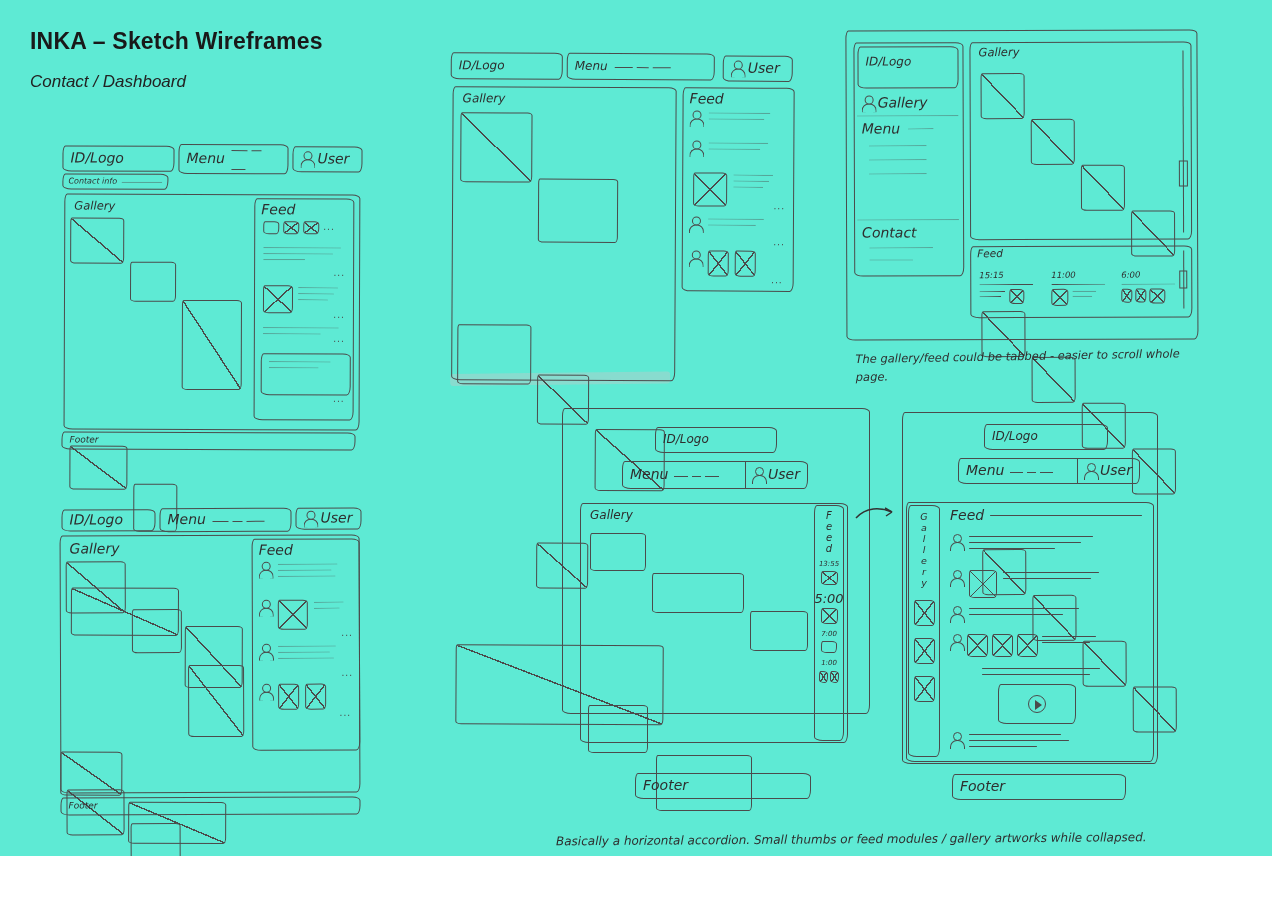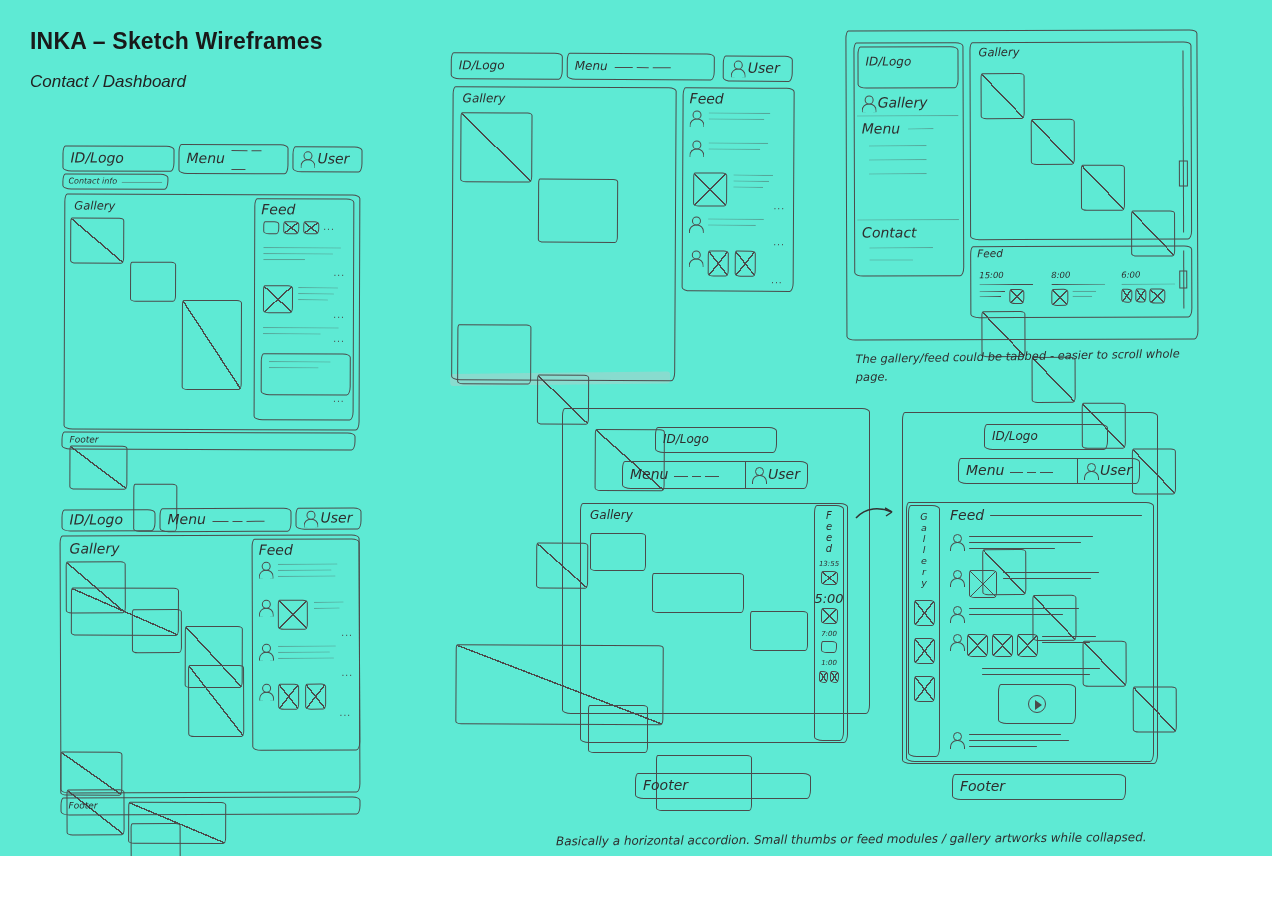--- a/index.html
+++ b/index.html
@@ -286,32 +286,32 @@
       <i class="abs th d" style="left:60px;top:138px;width:44px;height:46px"></i>
       <i class="abs th d" style="left:110px;top:138px;width:44px;height:46px"></i>
       <i class="abs th d" style="left:160px;top:138px;width:44px;height:46px"></i>
       <i class="abs scroll" style="left:212px;top:8px;height:182px"></i>
       <i class="abs handle" style="left:208px;top:118px;width:9px;height:26px"></i>
     </div>
 
     <div class="abs sk" style="left:127px;top:222px;width:222px;height:72px">
       <span class="abs lbl" style="left:6px;top:1px;font-size:10.5px">Feed</span>
       <div class="abs" style="left:8px;top:16px;width:62px">
-        <span class="lbl" style="font-size:8.5px">15:00</span>
+        <span class="lbl" style="font-size:8.5px">15:15</span>
         <i class="ln" style="width:54px;margin-top:2px"></i>
         <div class="fr" style="margin-top:4px;gap:4px">
           <span class="col" style="gap:4px">
               <i class="ln" style="width:26px"></i>
               <i class="ln" style="width:22px"></i>
             </span>
           <i class="th x" style="width:15px;height:15px"></i>
         </div>
       </div>
       <div class="abs" style="left:80px;top:16px;width:62px">
-        <span class="lbl" style="font-size:8.5px">8:00</span>
+        <span class="lbl" style="font-size:8.5px">11:00</span>
         <i class="ln" style="width:54px;margin-top:2px"></i>
         <div class="fr" style="margin-top:4px;gap:4px">
           <i class="th x" style="width:17px;height:17px"></i>
           <span class="col" style="gap:4px">
               <i class="ln" style="width:24px"></i>
               <i class="ln" style="width:20px"></i>
             </span>
         </div>
       </div>
       <div class="abs" style="left:150px;top:16px;width:62px">

